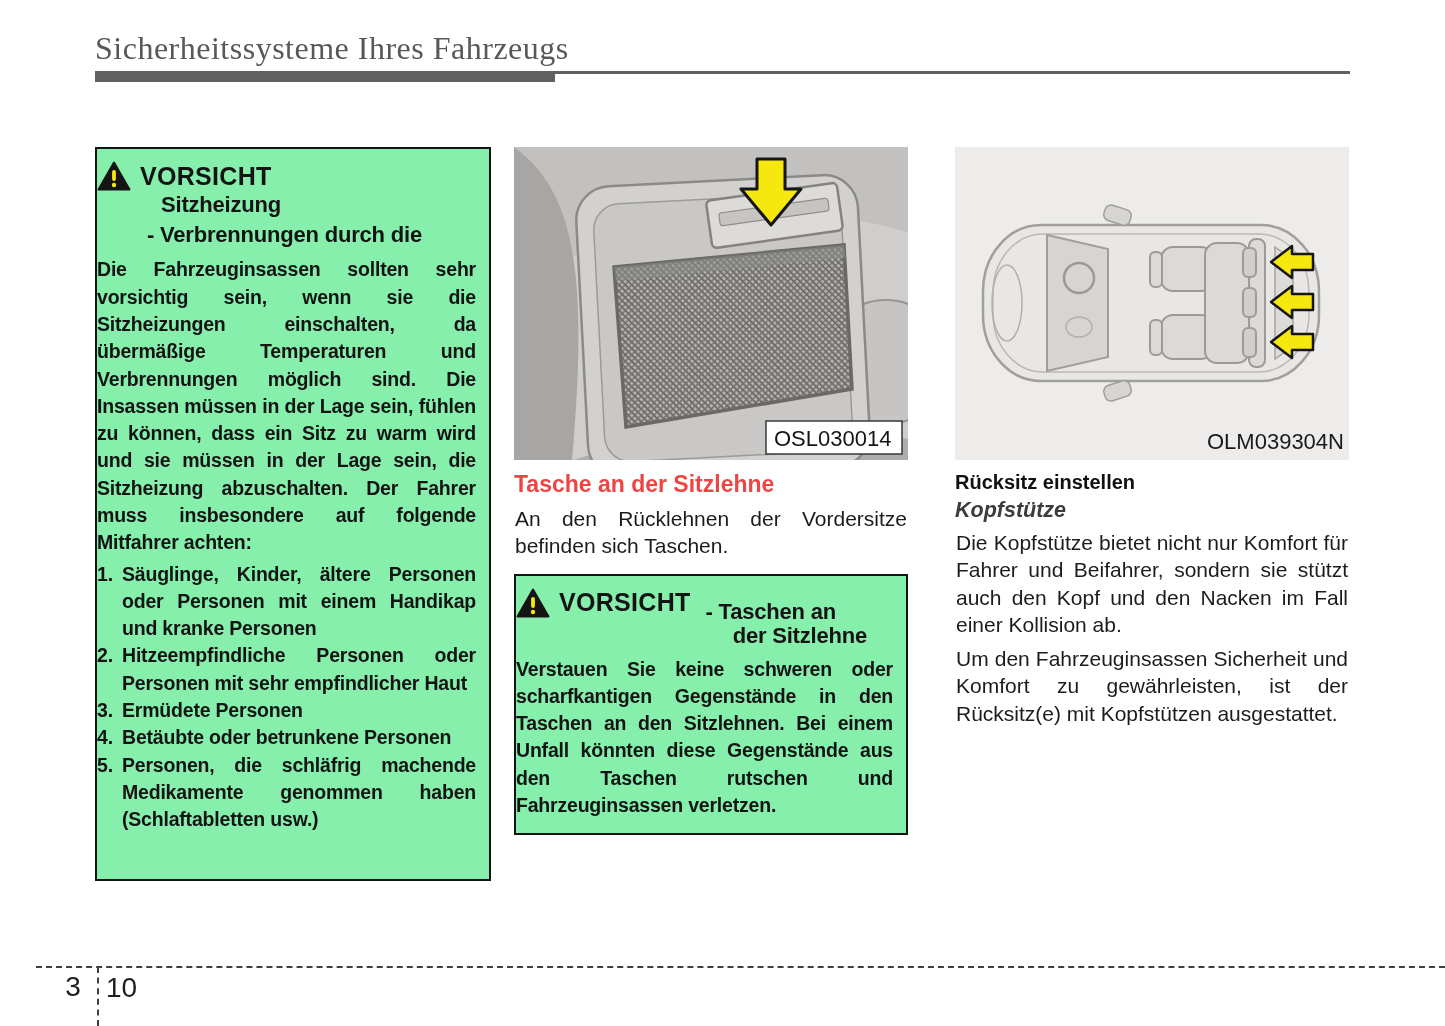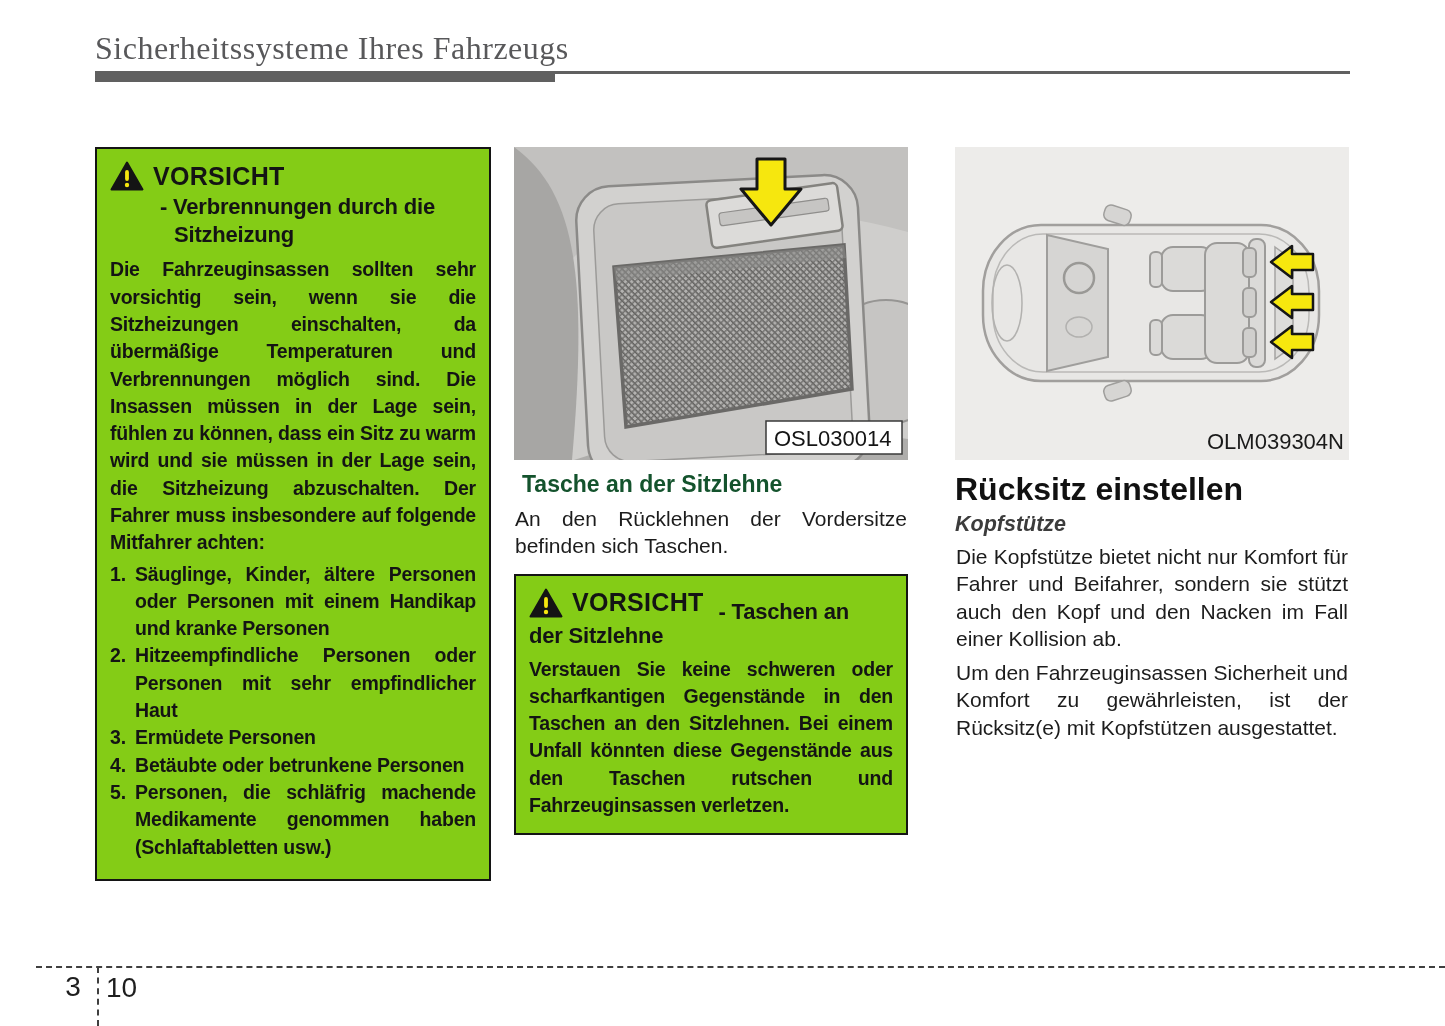--- a/index.html
+++ b/index.html
@@ -15,46 +15,46 @@
   }
   .rule-thick{position:absolute;left:95px;top:71px;width:460px;height:11px;background:#606060;}
   .rule-thin{position:absolute;left:555px;top:71px;width:795px;height:3px;background:#606060;}
   
   .col{position:absolute;top:147px;}
   .col-left{left:95px;width:396px;}
   .col-mid{left:514px;width:394px;}
   .col-right{left:955px;width:394px;}
   
   .warnbox{
-    background:#84cc16;border:2px solid #141414;box-sizing:border-box;
-    padding:12px 13px 14px 13px;letter-spacing:-0.2px;
+    background:#86efac;border:2px solid #141414;box-sizing:border-box;
+    padding:12px 13px 14px 0;letter-spacing:-0.2px;
   }
   .warnbox.tall{min-height:734px;}
   .warnbox.mid{min-height:258px;margin-top:14px;}
   .w-titlerow{display:flex;align-items:center;gap:9px;}
   .w-title{font-weight:bold;font-size:25px;letter-spacing:.3px;}
   .w-sub{font-weight:bold;font-size:22px;line-height:1.28;}
   .w-sub-1{margin:2px 0 0 50px;}
   .w-sub-2{margin:0 0 0 64px;}
   .w-body{font-weight:bold;font-size:19.5px;line-height:1.4;text-align:justify;margin-top:7px;}
   .w-titlerow-mid{display:flex;align-items:flex-start;gap:9px;}
   .w-title-mid-extra{font-weight:bold;font-size:22px;margin:11px 0 0 6px;}
-  .w-sub-right{font-weight:bold;font-size:22px;padding-right:26px;margin-top:-2px;}
+  .w-sub-right{font-weight:bold;font-size:22px;text-align:right;padding-right:26px;margin-top:-2px;}
   .wlist{margin-top:4px;}
   .wlist .li{display:flex;font-weight:bold;font-size:19.5px;line-height:1.4;}
   .wlist .num{flex:none;width:25px;}
   .wlist .txt{flex:1;text-align:justify;}
   
   .tri{flex:none;display:block;}
   
   .fig{display:block;width:394px;height:313px;}
   .fig-mid{width:394px;}
   
-  .sec-h{font-weight:bold;font-size:23px;margin:11px 0 7px 8px;color:#14532d;}
-  .sec-h-right{font-weight:bold;font-size:32px;margin:11px 0 4px 0;color:#111;}
+  .sec-h{font-weight:bold;font-size:23px;margin:11px 0 7px 0;color:#ef4444;}
+  .sec-h-right{font-weight:bold;font-size:20px;margin:11px 0 4px 0;color:#111;}
   .sec-sub{font-weight:bold;font-style:italic;font-size:21.5px;color:#3c3c3c;margin:0 0 6px 0;}
   .sec-p{font-size:21px;line-height:1.3;text-align:justify;margin:1px;color:#1c1c1c;}
   .sec-p + .sec-p{margin-top:7px;}
   
   .foot-hline{position:absolute;left:36px;right:0;top:966px;border-top:2px dashed #3f3f3f;}
   .foot-vline{position:absolute;left:97px;top:967px;height:59px;border-left:2px dashed #3f3f3f;}
   .foot-ch{position:absolute;left:54px;top:971px;width:38px;text-align:center;font-size:28px;color:#1e1e1e;}
   .foot-pg{position:absolute;left:106px;top:972px;font-size:28px;color:#1e1e1e;}
   svg text{font-family:"Liberation Sans","DejaVu Sans",sans-serif;}
 </style>
@@ -70,22 +70,22 @@
   <div class="col col-left">
     <div class="warnbox tall">
       <div class="w-titlerow">
         <svg class="tri" width="34" height="30" viewBox="0 0 34 30">
           <path d="M17 1.5 L32.5 28.5 L1.5 28.5 Z" fill="#141414" stroke="#141414" stroke-width="2" stroke-linejoin="round"></path>
           <rect x="15.1" y="9" width="3.8" height="11" rx="1.9" fill="#f6e70e"></rect>
           <circle cx="17" cy="24" r="2.2" fill="#f6e70e"></circle>
         </svg>
         <span class="w-title">VORSICHT</span>
       </div>
+      <div class="w-sub w-sub-2">Sitzheizung</div>
       <div class="w-sub w-sub-1">- Verbrennungen durch die</div>
-      <div class="w-sub w-sub-2">Sitzheizung</div>
       <div class="w-body">Die Fahrzeuginsassen sollten sehr vorsichtig sein, wenn sie die Sitzheizungen einschalten, da übermäßige Temperaturen und Verbrennungen möglich sind. Die Insassen müssen in der Lage sein, fühlen zu können, dass ein Sitz zu warm wird und sie müssen in der Lage sein, die Sitzheizung abzuschalten. Der Fahrer muss insbesondere auf folgende Mitfahrer achten:</div>
       <div class="wlist">
 
           <div class="li">
             <span class="num">1.</span>
             <span class="txt">Säuglinge, Kinder, ältere Personen oder Personen mit einem Handikap und kranke Personen</span>
           </div>
 
           <div class="li">
             <span class="num">2.</span>

